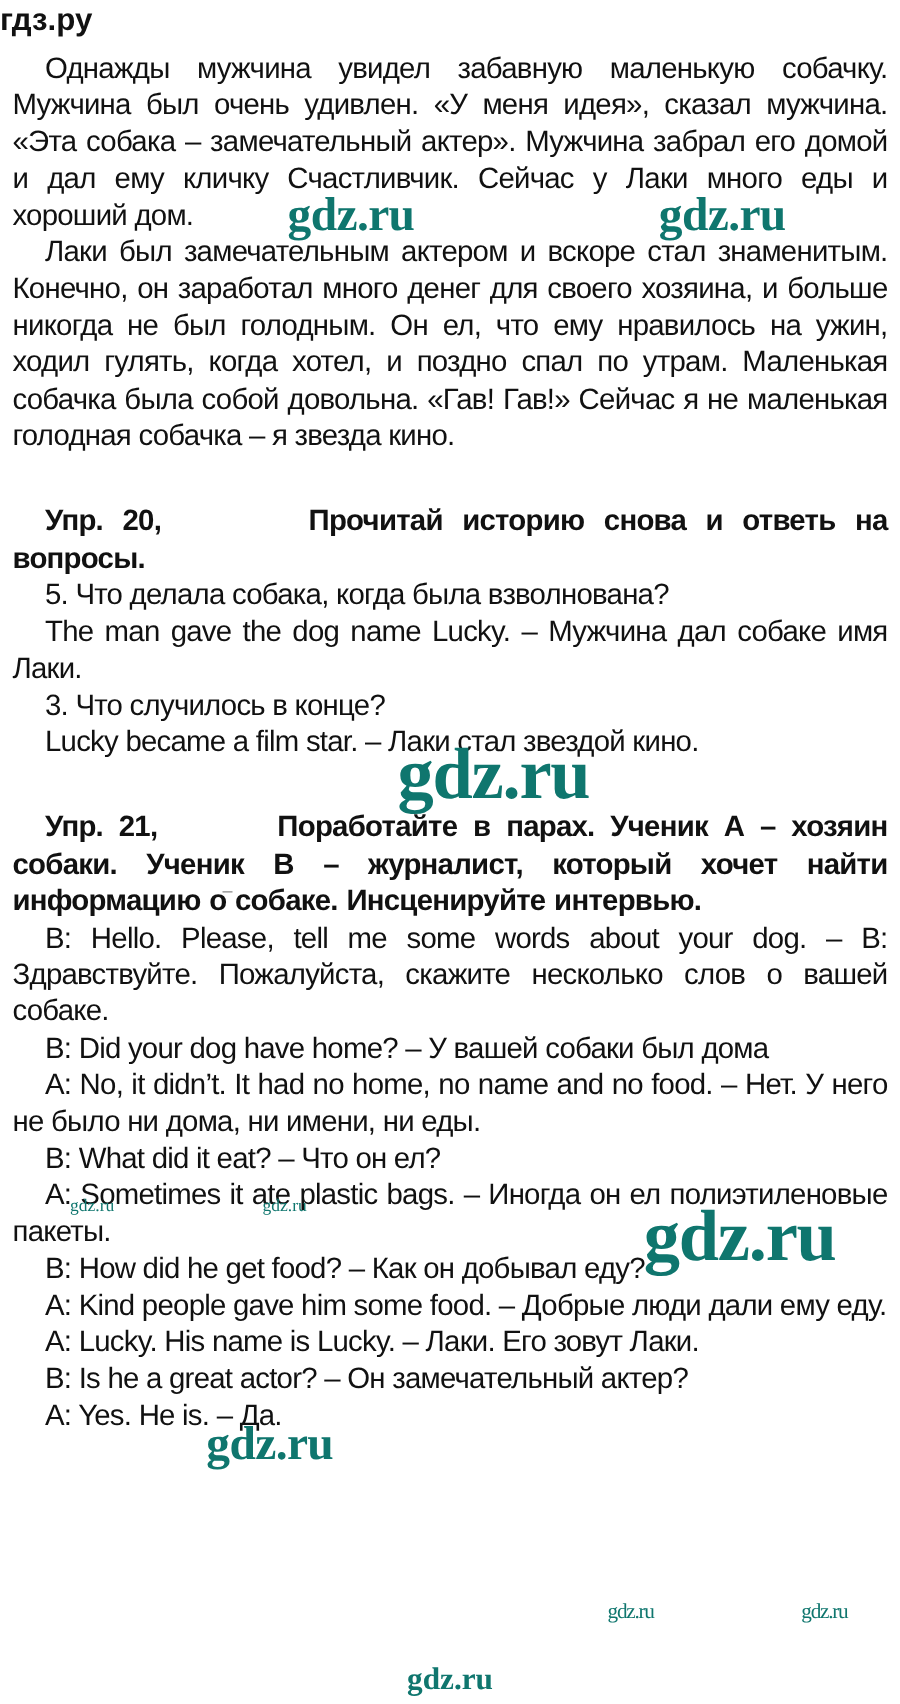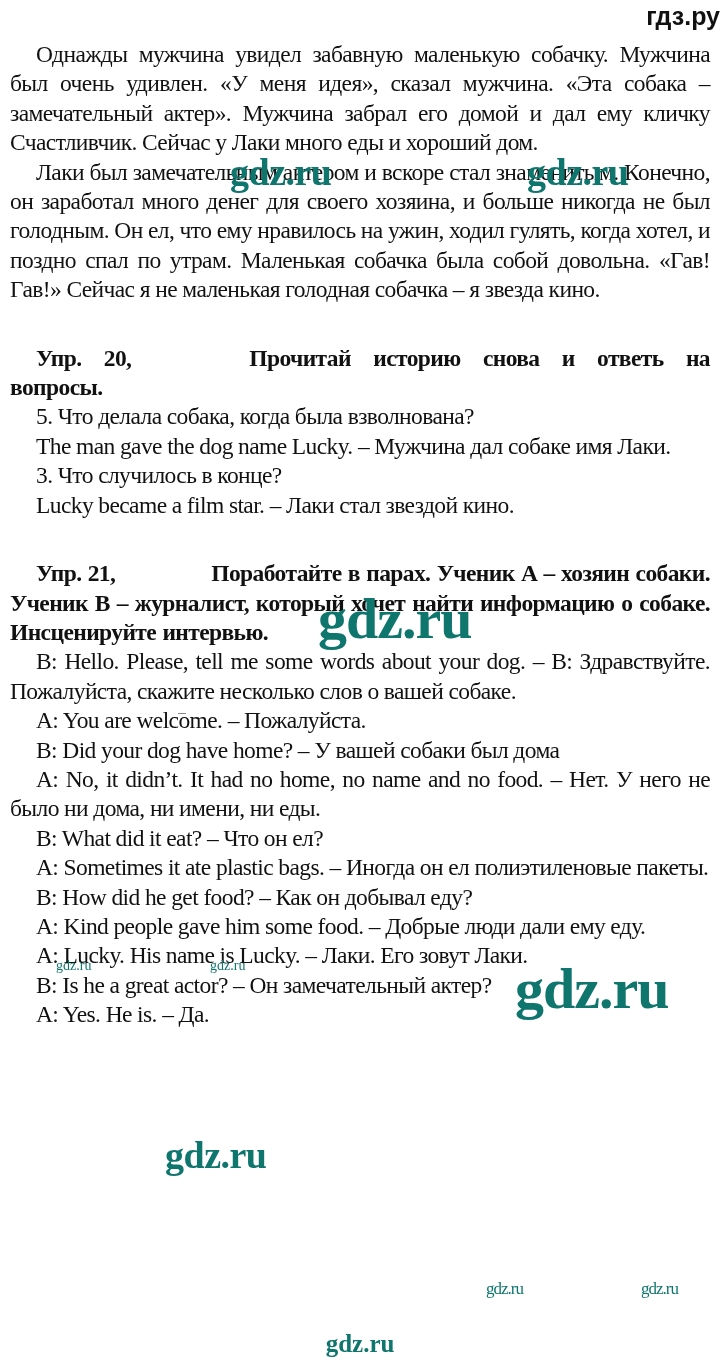--- a/index.html
+++ b/index.html
@@ -1,23 +1,23 @@
 <!DOCTYPE html>
 <html><head>
 <meta charset="utf-8">
 <style>
   html, body { margin: 0; padding: 0; background: #ffffff; }
   body { width: 720px; height: 1363px; position: relative; overflow: hidden; color: #111; }
   .header-wm {
-    position: absolute; top: 2px; left: 0; width: 720px; text-align: right;
+    position: absolute; top: 2px; left: 0; width: 720px; text-align: left;
     font-family: "Liberation Sans", sans-serif; font-weight: bold; font-size: 25px; color: #111;
   }
   .doc {
     position: absolute; left: 10px; top: 40px; width: 700px;
-    font-family: Liberation Serif, serif; font-size: 23.5px; line-height: 29.4px;
+    font-family: Liberation Sans, sans-serif; font-size: 23.5px; line-height: 29.4px;
     letter-spacing: -0.6px;
   }
   .p { text-align: justify; text-indent: 26px; margin: 0; }
   .gap { height: 39px; }
   .ex-head { font-weight: bold; text-align: justify; text-indent: 26px; margin: 0; word-spacing: 1px; }
   .ex-head .spacer { display: inline-block; }
   .wm { position: absolute; font-family: Liberation Serif, serif; font-weight: bold; color: #0f766e; white-space: nowrap; }
   .wm-big { font-size: 58px; letter-spacing: -1px; }
   .wm-mid { font-size: 38px; letter-spacing: -0.5px; }
   .wm-sm { font-size: 14px; font-weight: normal; }
@@ -43,21 +43,20 @@
   <p class="p">The man gave the dog name Lucky. – Мужчина дал собаке имя Лаки.</p>
   <p class="p">3. Что случилось в конце?</p>
   <p class="p">Lucky became a film star. – Лаки стал звездой кино.</p>
 
   <div class="gap"></div>
 
   <p class="ex-head">
     <span>Упр. 21,</span><span class="spacer" style="width:96px"></span><span>Поработайте в парах. Ученик А – хозяин собаки. Ученик В – журналист, который хочет найти информацию о собаке. Инсценируйте интервью.</span>
   </p>
   <p class="p">B: Hello. Please, tell me some words about your dog. – В: Здравствуйте. Пожалуйста, скажите несколько слов о вашей собаке.</p>
-  <p class="p">A: You are welcome. – Пожалуйста.</p>
   <p class="p">B: Did your dog have home? – У вашей собаки был дома</p>
   <p class="p">A: No, it didn’t. It had no home, no name and no food. – Нет. У него не было ни дома, ни имени, ни еды.</p>
   <p class="p">B: What did it eat? – Что он ел?</p>
   <p class="p">A: Sometimes it ate plastic bags. – Иногда он ел полиэтиленовые пакеты.</p>
   <p class="p">B: How did he get food? – Как он добывал еду?</p>
   <p class="p">A: Kind people gave him some food. – Добрые люди дали ему еду.</p>
   <p class="p">A: Lucky. His name is Lucky. – Лаки. Его зовут Лаки.</p>
   <p class="p">B: Is he a great actor? – Он замечательный актер?</p>
   <p class="p">A: Yes. He is. – Да.</p>
 </div>

